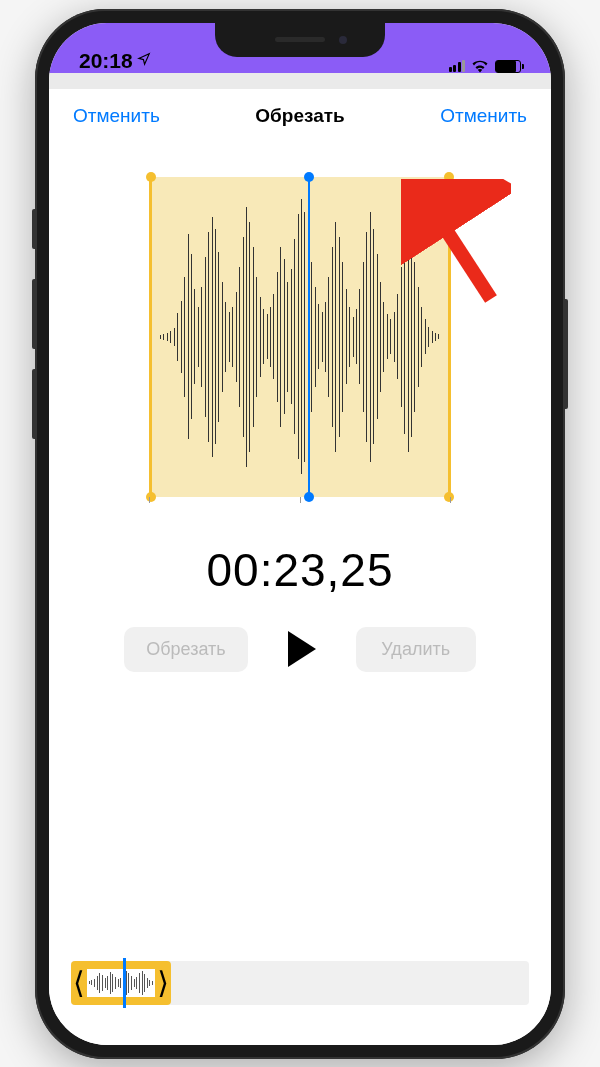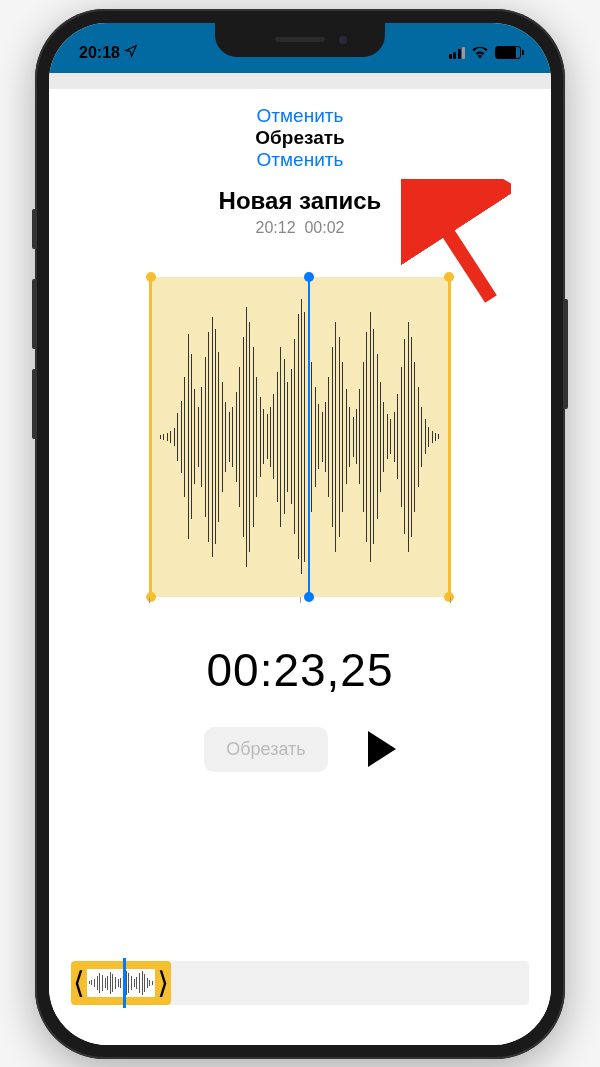--- a/index.html
+++ b/index.html
@@ -82,27 +82,27 @@
       right: 38px;
     }
     .notch-speaker {
       width: 50px;
       height: 5px;
       background: #2a2a2a;
       border-radius: 3px;
     }
     .status-bar {
       height: 50px;
-      background: #0369a1;
-      display: flex;
-      justify-content: space-between;
-      align-items: center;
+      background: #8b5cf6;
+      display: flex;
+      justify-content: space-between;
+      align-items: flex-end;
       padding: 0 30px;
       padding-top: 10px;
-      font-size: 16px;
+      font-size: 21px;
       font-weight: 600;
     }
     .status-left { display: flex; align-items: center; gap: 4px; }
     .status-right { display: flex; align-items: center; gap: 6px; }
     .signal-bars { display: flex; align-items: flex-end; gap: 1.5px; height: 12px; }
     .signal-bars span { width: 3px; background: #000; border-radius: 1px; }
     .signal-bars span:nth-child(1) { height: 5px; }
     .signal-bars span:nth-child(2) { height: 7px; }
     .signal-bars span:nth-child(3) { height: 10px; }
     .signal-bars span:nth-child(4) { height: 12px; background: #999; }
@@ -121,21 +121,20 @@
       border-radius: 14px 14px 0 0;
       height: calc(100% - 66px);
       position: relative;
       overflow: hidden;
     }
     .header {
       display: flex;
       justify-content: space-between;
       align-items: center;
       padding: 16px 24px 10px;
-      flex-direction: column;
     }
     .header-btn { color: #007aff; font-size: 19px; }
     .header-title { font-weight: 600; font-size: 19px; }
     .title-block { text-align: center; margin-top: 6px; }
     .recording-title { font-size: 24px; font-weight: 700; }
     .recording-meta { font-size: 16px; color: #888; margin-top: 4px; }
 
     .waveform-container {
       margin: 40px 60px 10px;
       height: 340px;
@@ -358,26 +357,20 @@
 
     <div class="modal"></div>
 
     <div class="content">
       <div class="header">
         <span class="header-btn">Отменить</span>
         <span class="header-title">Обрезать</span>
         <span class="header-btn">Отменить</span>
       </div>
 
-      <div class="title-block">
-        <div class="recording-title">Новая запись</div>
-        <div class="recording-meta">
-          <span>20:12</span>&nbsp;&nbsp;<span>00:02</span>
-        </div>
-      </div>
 
       <div class="waveform-container">
         <div class="waveform-frame">
           <div class="handle-right"></div>
           <div class="waveform" id="waveform">
               <div class="wave-bar" style="height: 4px;"></div>
               <div class="wave-bar" style="height: 6px;"></div>
               <div class="wave-bar" style="height: 8px;"></div>
               <div class="wave-bar" style="height: 12px;"></div>
               <div class="wave-bar" style="height: 18px;"></div>
@@ -466,20 +459,21 @@
             <span></span>
             <span></span>
           </div>
       </div>
 
       <div class="time-display">00:23,25</div>
 
       <div class="controls">
         <div class="action-btn">Обрезать</div>
         <div class="play-btn"></div>
+        <div class="action-btn">Удалить</div>
       </div>
 
       <div class="mini-timeline">
         <div class="mini-trim">
           <span class="bracket">⟨</span>
           <div class="mini-wave" id="mini-wave">
               <span style="height: 3px;"></span>
               <span style="height: 5px;"></span>
               <span style="height: 8px;"></span>
               <span style="height: 14px;"></span>

